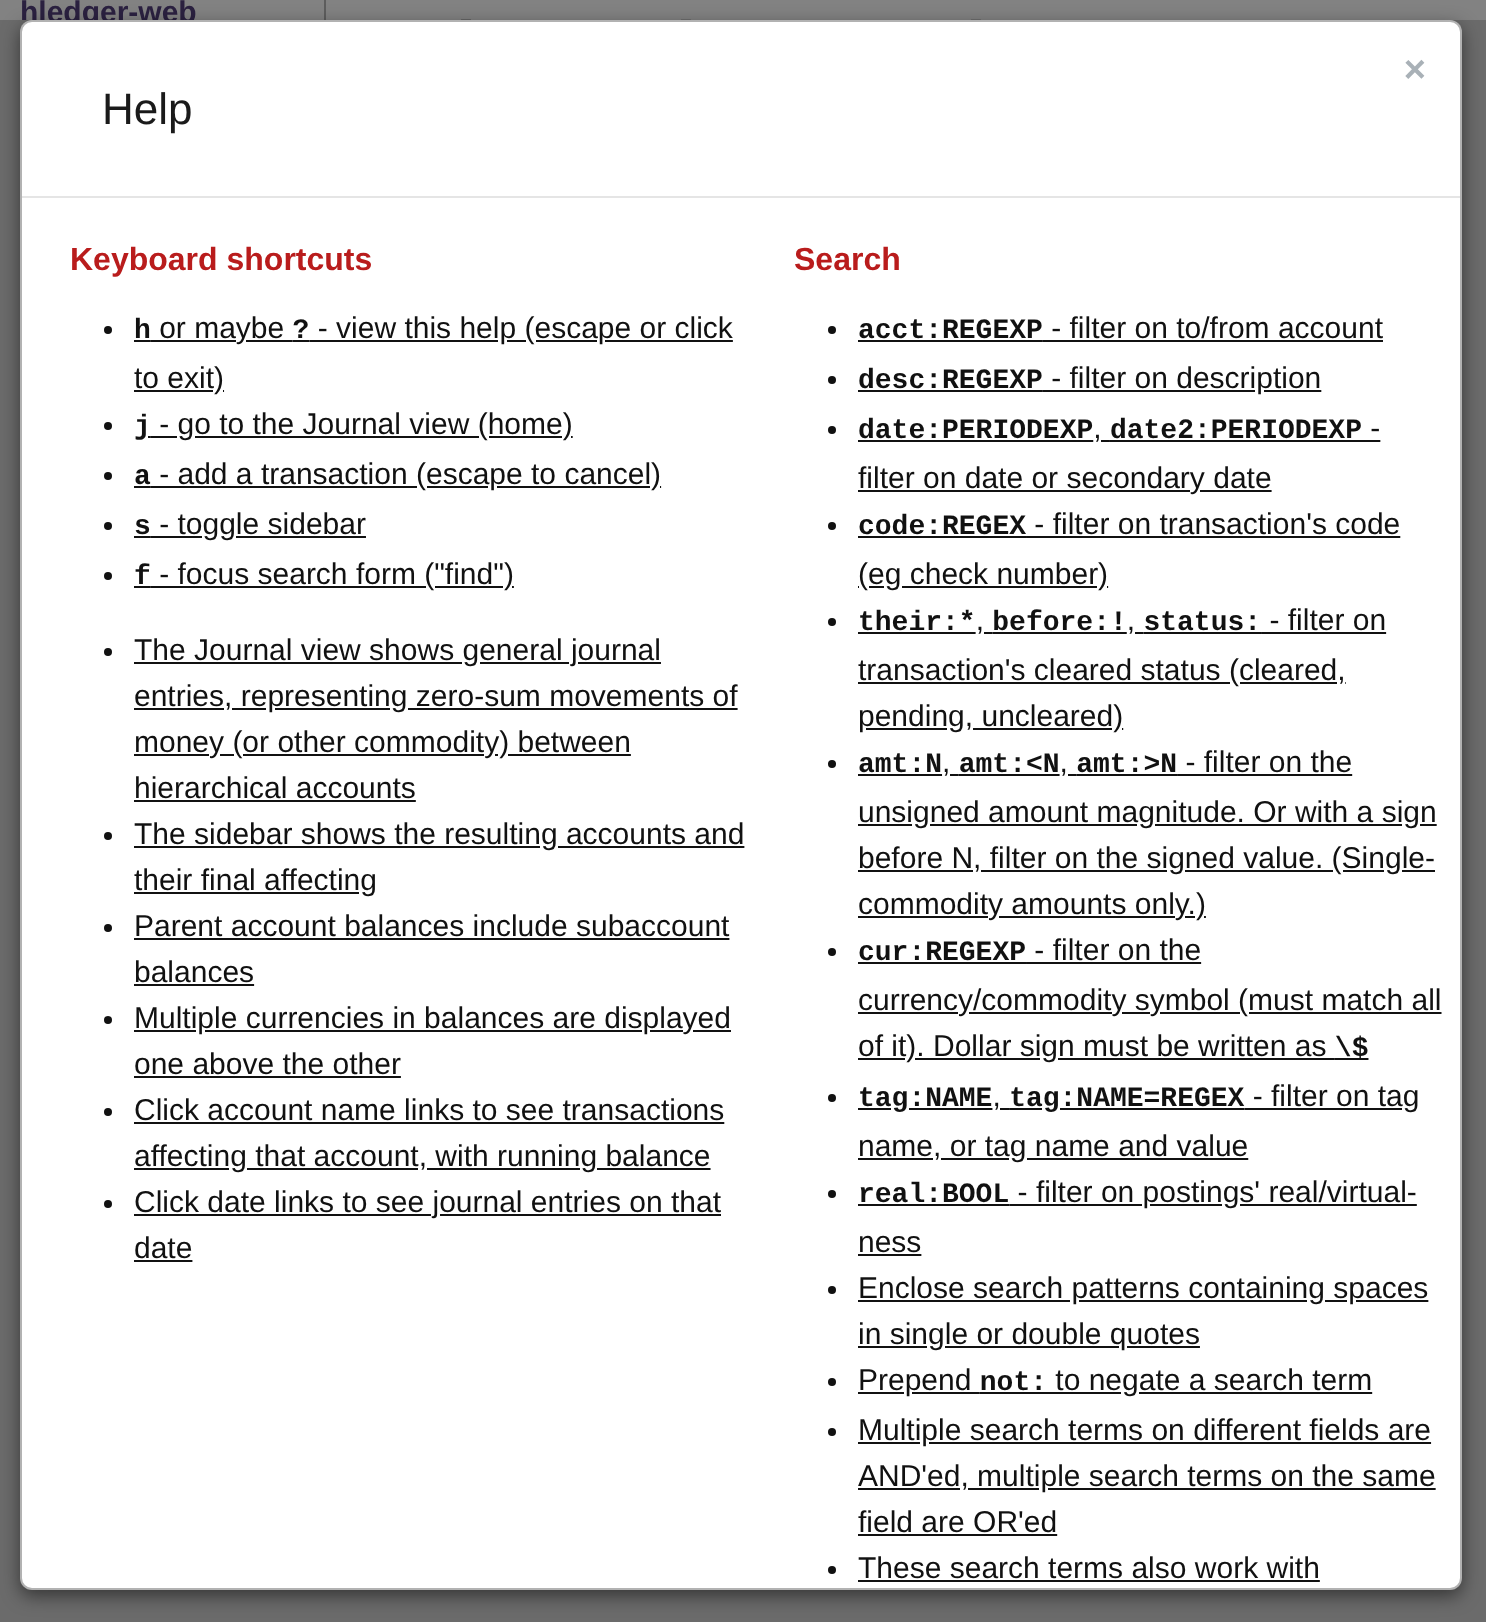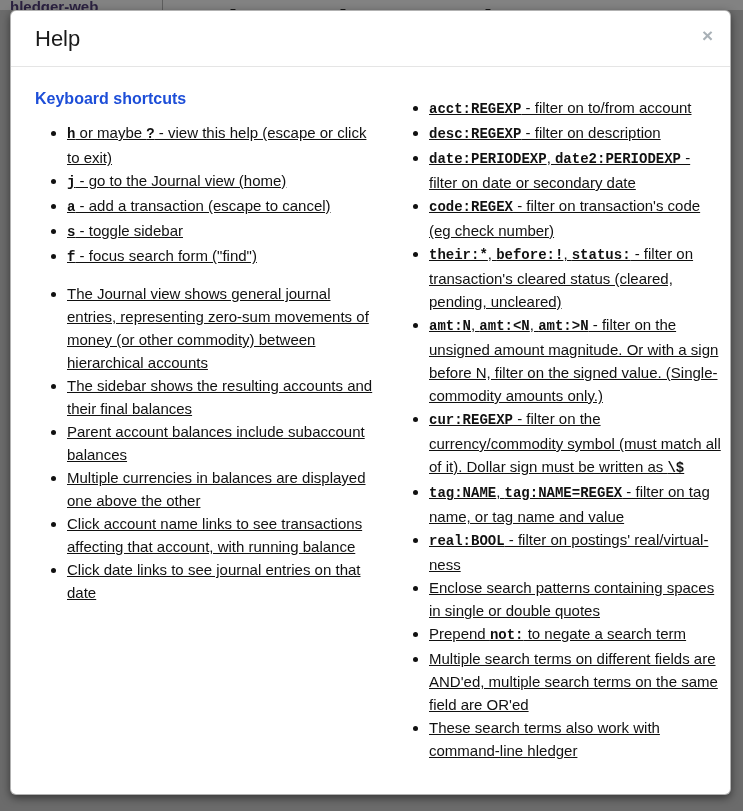--- a/index.html
+++ b/index.html
@@ -38,37 +38,37 @@
     box-shadow:0 3px 9px rgba(0,0,0,0.5);
     overflow:hidden;
     box-sizing:border-box;
   }
   .modal-header{
     position:relative;
     padding:13px 15px 12px 24px;
     border-bottom:1px solid #e5e5e5;
   }
   .modal-title{
-    margin:0;font-size:22px;font-weight:normal;color:#1a1a1a;line-height:30px;
+    margin:16px;font-size:22px;font-weight:normal;color:#1a1a1a;line-height:30px;
   }
   .close-btn{
     position:absolute;right:17px;top:15px;
     border:none;background:none;padding:0;cursor:pointer;
     font-size:19px;font-weight:bold;color:#a9b1b7;line-height:1;
     font-family:"Liberation Sans",sans-serif;
   }
   .modal-body{
     padding:16px 8px 20px 24px;
     display:grid;
     grid-template-columns:346px 1fr;
     column-gap:16px;
   }
   .section-heading{
     margin:6px 0 0 0;
-    font-size:16px;font-weight:bold;color:#1d4ed8;line-height:19px;
+    font-size:16px;font-weight:bold;color:#b91c1c;line-height:19px;
   }
   .section-heading.second{margin-top:16px;}
   ul.help-list{
     margin:13px 0 10px 0;
     padding-left:32px;
     font-size:15px;line-height:23px;color:#111111;
     list-style:disc;
     text-decoration:underline;
   }
   ul.help-list li{margin:0;padding:0;}
@@ -100,28 +100,29 @@
       <h2 class="section-heading">Keyboard shortcuts</h2>
       <ul class="help-list">
           <li><code>h</code> or maybe <code>?</code> - view this help (escape or click to exit)</li>
           <li><code>j</code> - go to the Journal view (home)</li>
           <li><code>a</code> - add a transaction (escape to cancel)</li>
           <li><code>s</code> - toggle sidebar</li>
           <li><code>f</code> - focus search form ("find")</li>
         </ul>
       <ul class="help-list">
           <li>The Journal view shows general journal entries, representing zero-sum movements of money (or other commodity) between hierarchical accounts</li>
-          <li>The sidebar shows the resulting accounts and their final balances</li>
+          <li>The sidebar shows the resulting accounts and their final affecting</li>
           <li>Parent account balances include subaccount balances</li>
           <li>Multiple currencies in balances are displayed one above the other</li>
           <li>Click account name links to see transactions affecting that account, with running balance</li>
           <li>Click date links to see journal entries on that date</li>
         </ul>
     </div>
     <div class="col">
+      <h2 class="section-heading">Search</h2>
       <ul class="help-list">
           <li><code>acct:REGEXP</code> - filter on to/from account</li>
           <li><code>desc:REGEXP</code> - filter on description</li>
           <li><code>date:PERIODEXP</code>, <code>date2:PERIODEXP</code> - filter on date or secondary date</li>
           <li><code>code:REGEX</code> - filter on transaction's code (eg check number)</li>
           <li><code>their:*</code>, <code>before:!</code>, <code>status:</code> - filter on transaction's cleared status (cleared, pending, uncleared)</li>
           <li><code>amt:N</code>, <code>amt:&lt;N</code>, <code>amt:&gt;N</code> - filter on the unsigned amount magnitude. Or with a sign before N, filter on the signed value. (Single-commodity amounts only.)</li>
           <li><code>cur:REGEXP</code> - filter on the currency/commodity symbol (must match all of it). Dollar sign must be written as <code>\$</code></li>
           <li><code>tag:NAME</code>, <code>tag:NAME=REGEX</code> - filter on tag name, or tag name and value</li>
           <li><code>real:BOOL</code> - filter on postings' real/virtual-ness</li>

